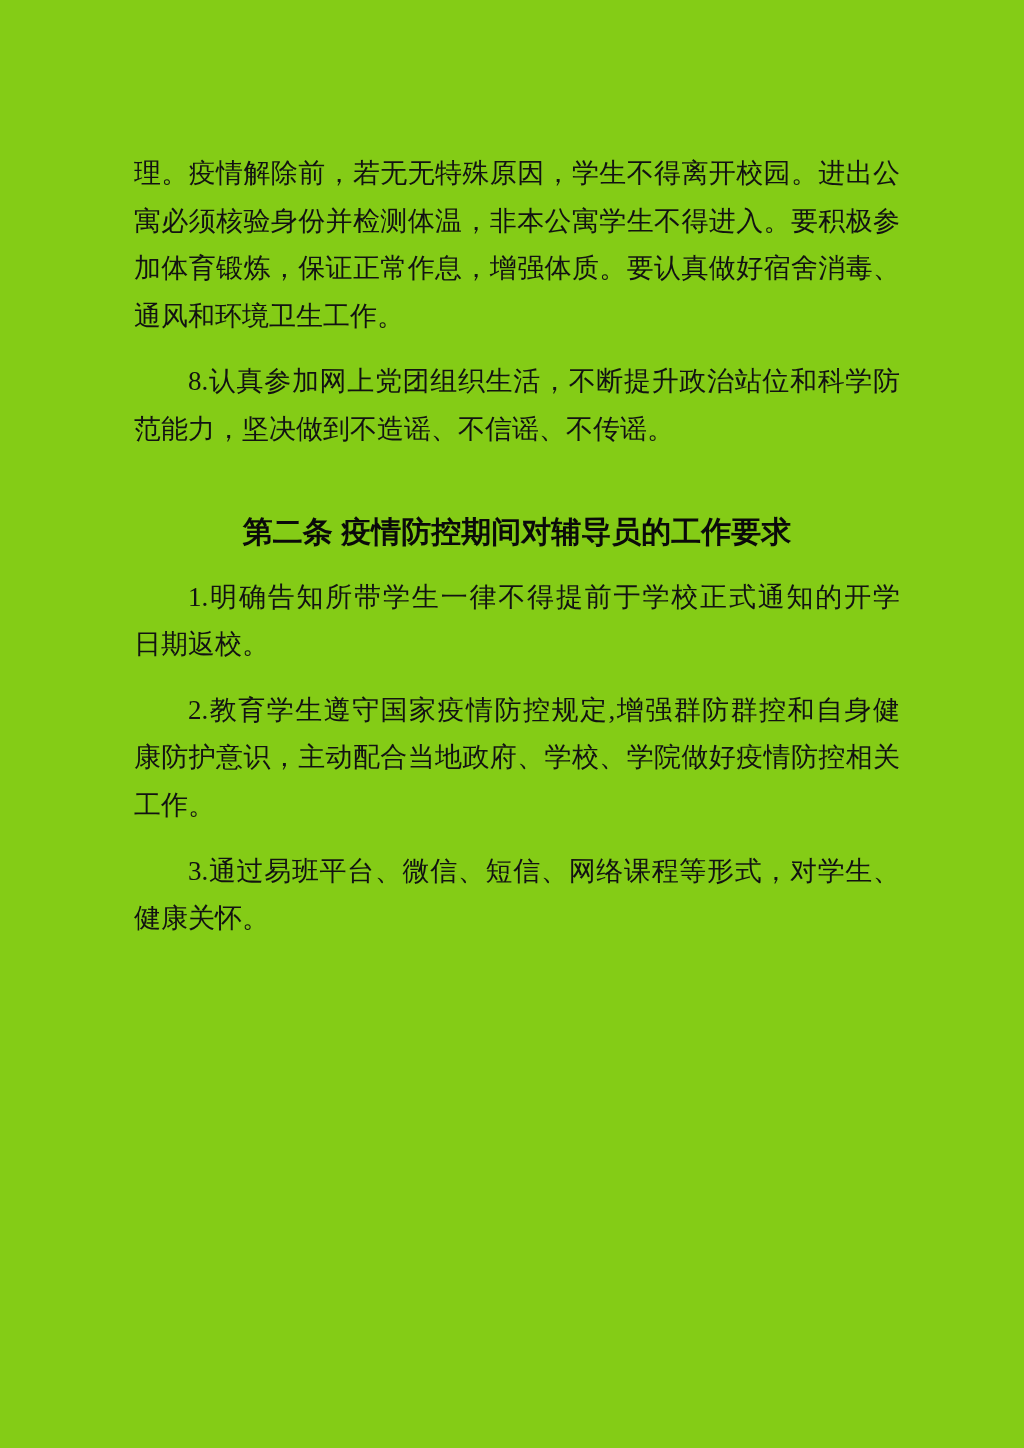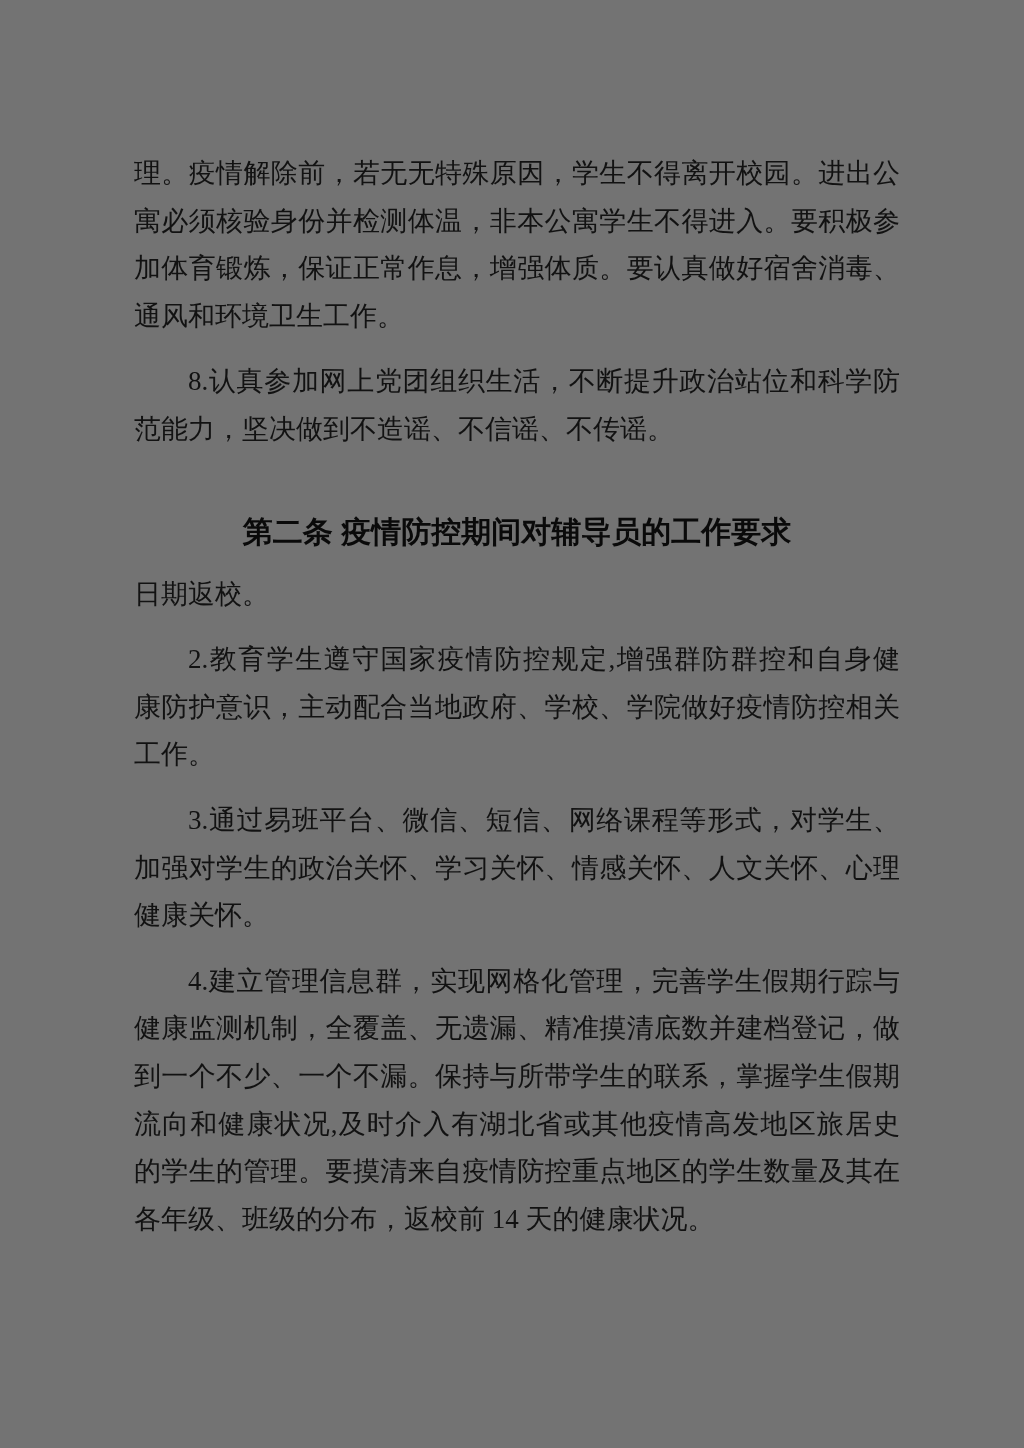--- a/index.html
+++ b/index.html
@@ -4,21 +4,21 @@
 <style>
   html, body {
     margin: 0;
     padding: 0;
     background: #ffffff;
   }
   .page {
     position: relative;
     width: 1024px;
     height: 1448px;
-    background: #737373;
+    background: #84cc16;
     overflow: hidden;
     font-family: "Liberation Serif", "DejaVu Serif", serif;
     color: #121212;
   }
   .content {
     position: absolute;
     left: 134px;
     top: 150px;
     width: 766px;
   }
@@ -64,34 +64,26 @@
         <div class="line">寓必须核验身份并检测体温，非本公寓学生不得进入。要积极参</div>
         <div class="line">加体育锻炼，保证正常作息，增强体质。要认真做好宿舍消毒、</div>
         <div class="line plast">通风和环境卫生工作。</div>
       </div>
       <div class="para">
         <div class="line indent">8.认真参加网上党团组织生活，不断提升政治站位和科学防</div>
         <div class="line plast">范能力，坚决做到不造谣、不信谣、不传谣。</div>
       </div>
       <div class="heading">第二条 疫情防控期间对辅导员的工作要求</div>
       <div class="para">
+        <div class="line indent">1.明确告知所带学生一律不得提前于学校正式通知的开学</div>
         <div class="line plast">日期返校。</div>
       </div>
       <div class="para">
         <div class="line indent">2.教育学生遵守国家疫情防控规定,增强群防群控和自身健</div>
         <div class="line">康防护意识，主动配合当地政府、学校、学院做好疫情防控相关</div>
         <div class="line plast">工作。</div>
       </div>
       <div class="para">
         <div class="line indent">3.通过易班平台、微信、短信、网络课程等形式，对学生、</div>
-        <div class="line">加强对学生的政治关怀、学习关怀、情感关怀、人文关怀、心理</div>
         <div class="line plast">健康关怀。</div>
-      </div>
-      <div class="para">
-        <div class="line indent">4.建立管理信息群，实现网格化管理，完善学生假期行踪与</div>
-        <div class="line">健康监测机制，全覆盖、无遗漏、精准摸清底数并建档登记，做</div>
-        <div class="line">到一个不少、一个不漏。保持与所带学生的联系，掌握学生假期</div>
-        <div class="line">流向和健康状况,及时介入有湖北省或其他疫情高发地区旅居史</div>
-        <div class="line">的学生的管理。要摸清来自疫情防控重点地区的学生数量及其在</div>
-        <div class="line plast">各年级、班级的分布，返校前 14 天的健康状况。</div>
       </div>
     </div>
 </div>
 
 </body></html>

